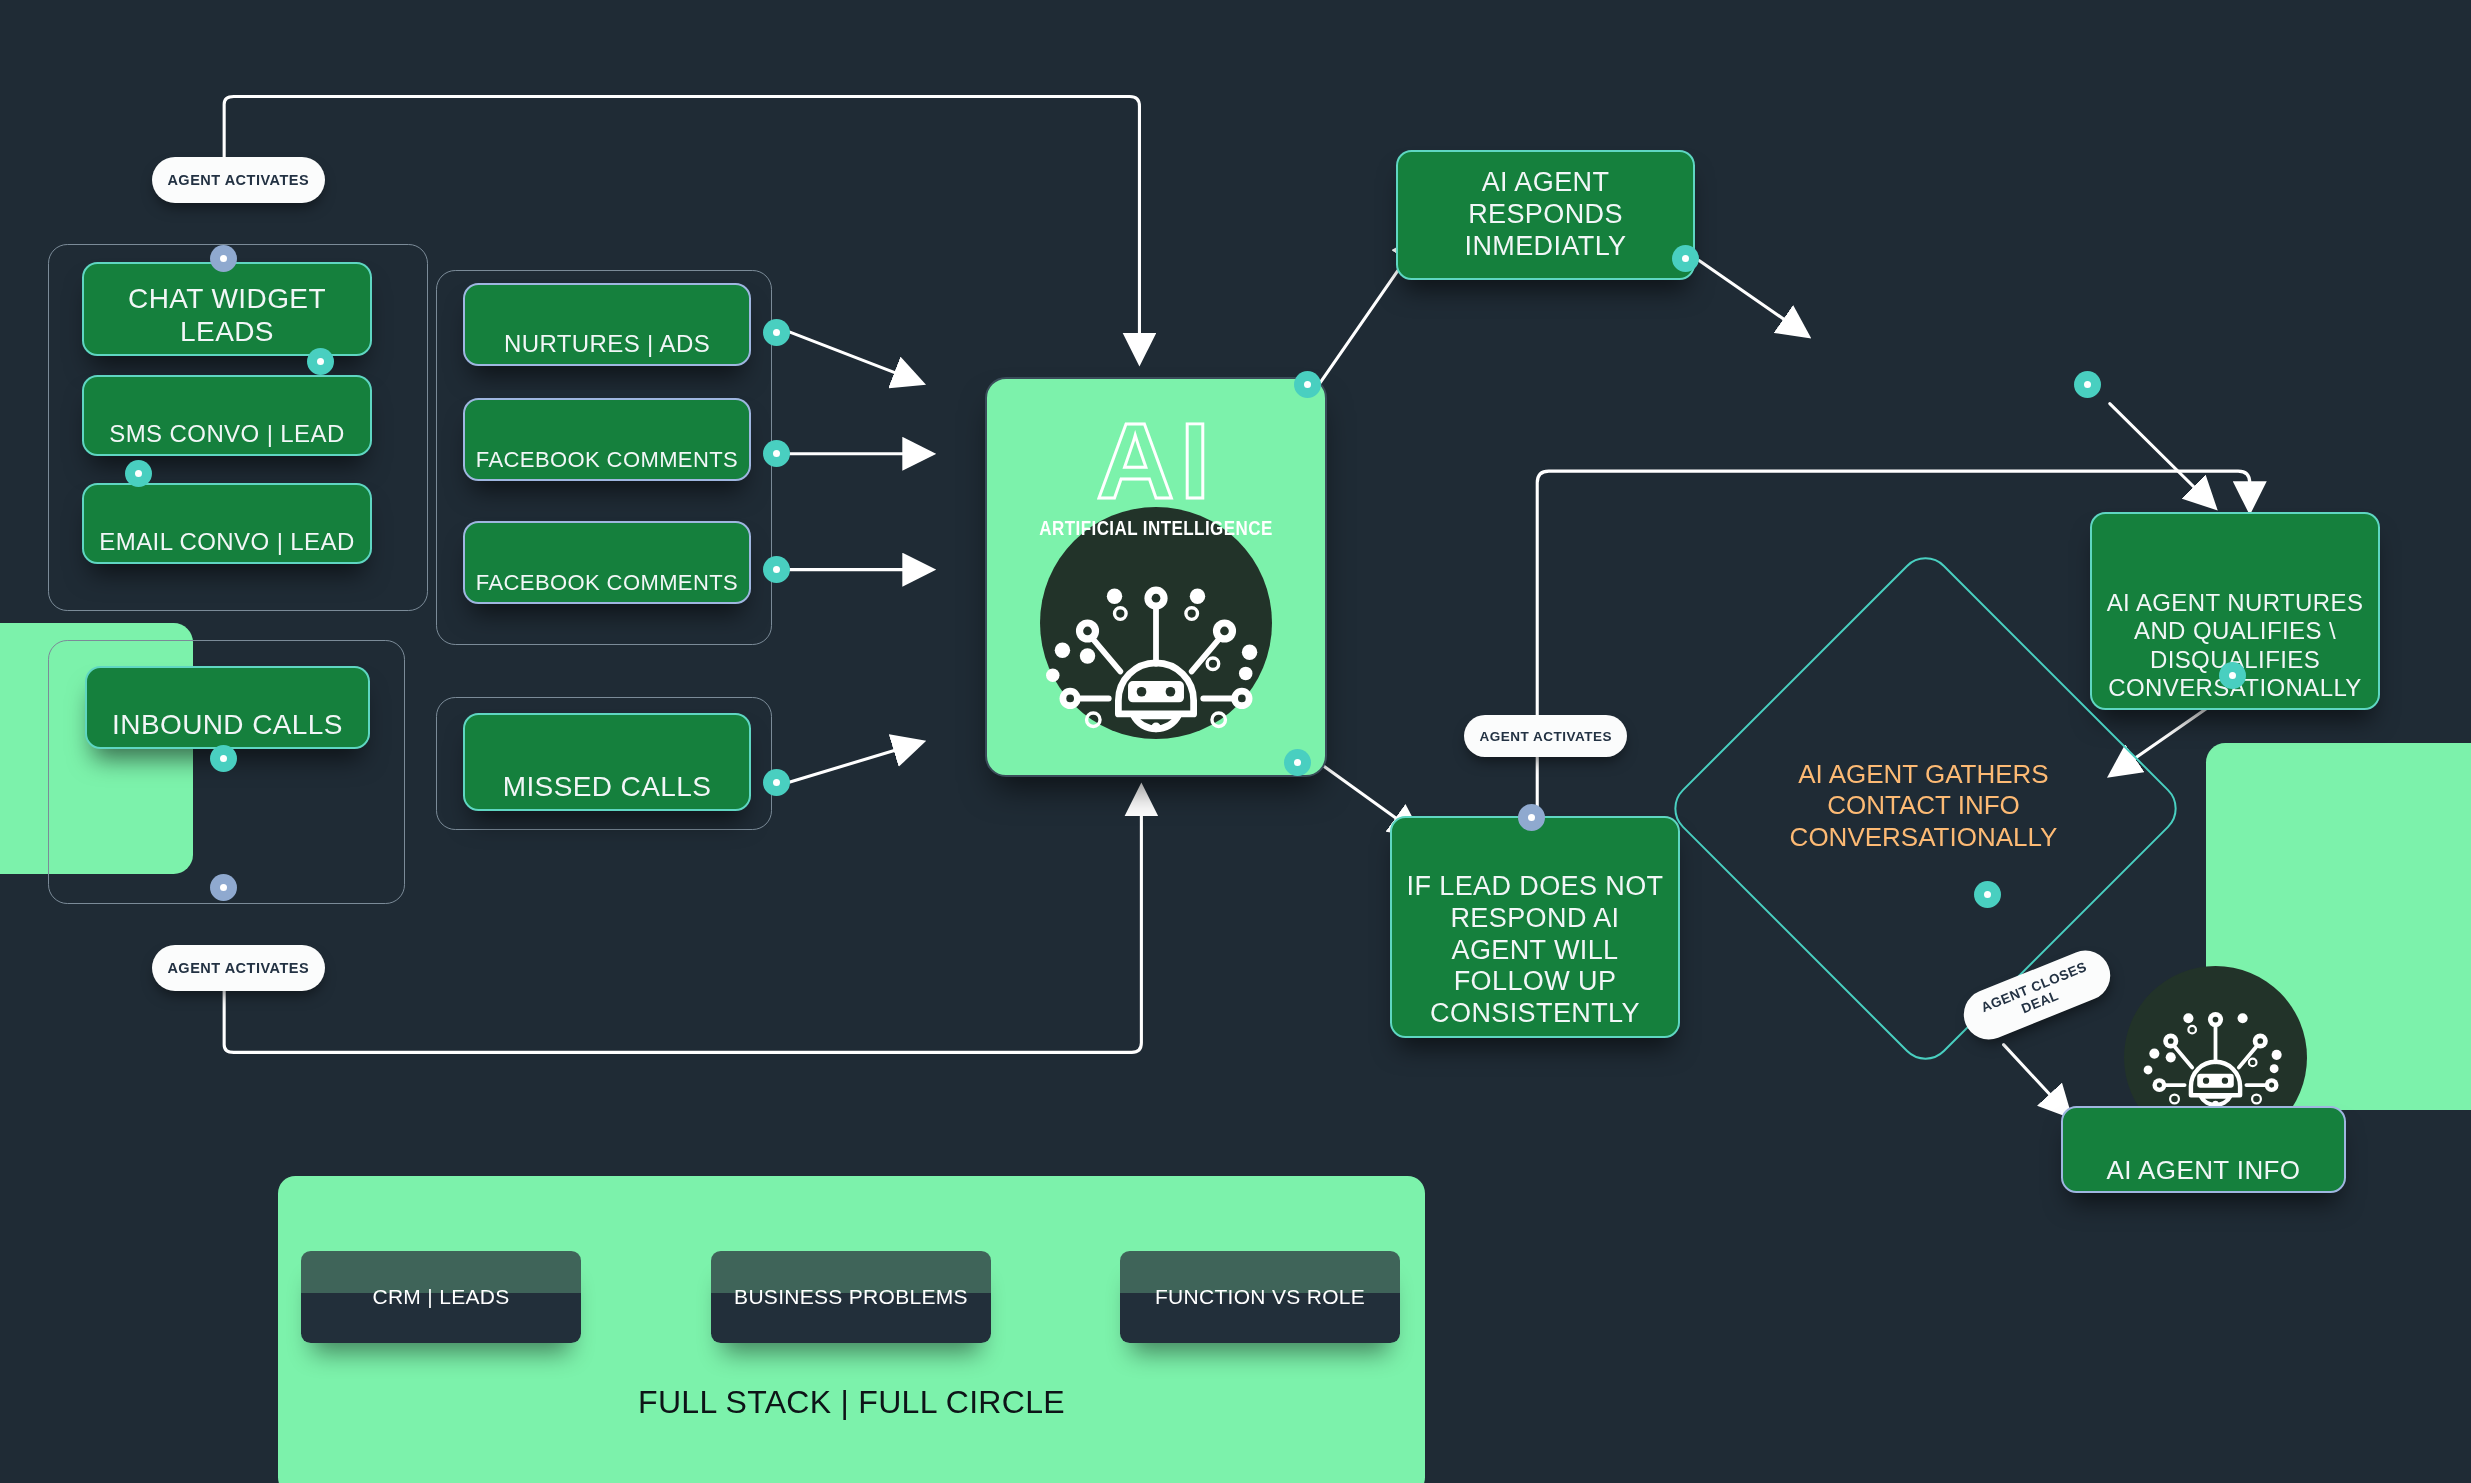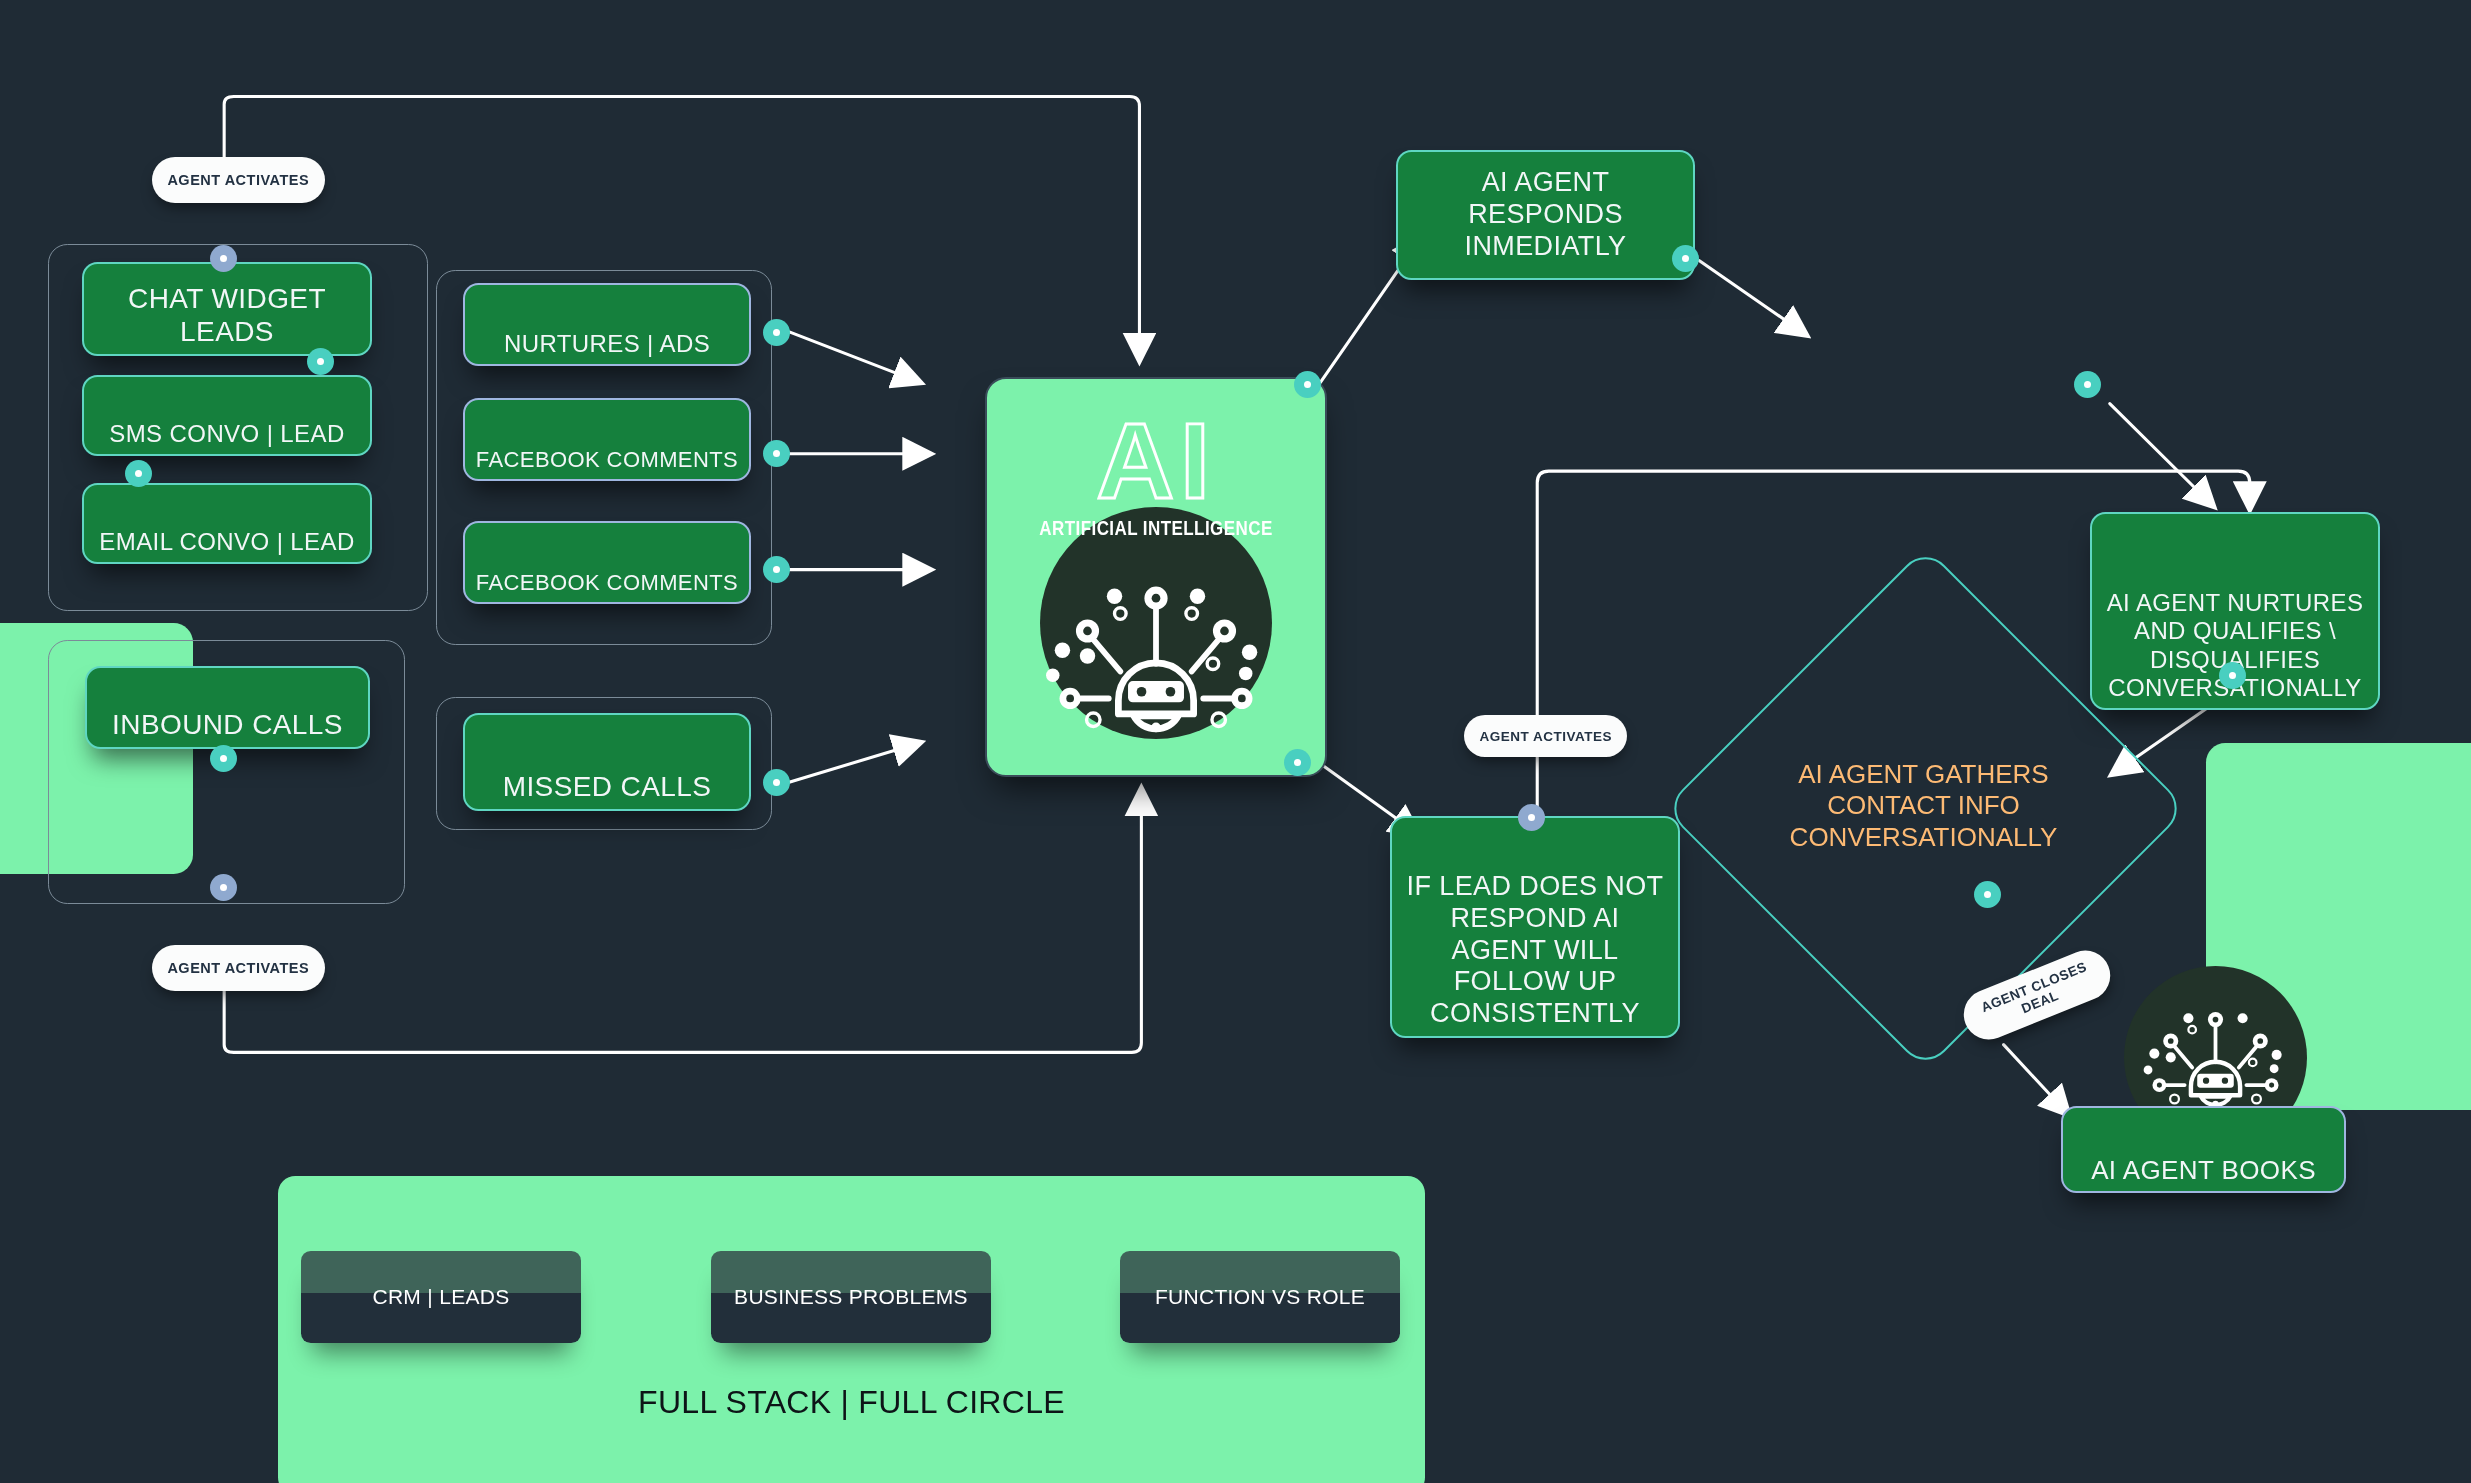--- a/index.html
+++ b/index.html
@@ -299,21 +299,21 @@
       <path d="M76,130 a39,39 0 0 1 78,0 v14 h-78 z" fill="none" stroke="#ffffff" stroke-width="7" stroke-linejoin="round"></path>
       <rect x="86" y="110" width="58" height="22" rx="5" fill="#ffffff"></rect>
       <circle cx="100" cy="121" r="5" fill="#223329"></circle>
         <circle cx="130" cy="121" r="5" fill="#223329"></circle>
       <path d="M92,146 a25,22 0 0 0 46,0 z" fill="none" stroke="#ffffff" stroke-width="7" stroke-linejoin="round"></path>
       <circle cx="115" cy="158" r="5" fill="#ffffff"></circle>
     </svg>
   </div>
 
   <div class="node blue" style="left:2061px;top:1106px;width:285px;height:87px;font-size:26px;z-index:10;">
-    <span>AI AGENT BOOKS</span>
+    <span>AI AGENT INFO</span>
   </div>
 
   <div class="pill" style="left:152px;top:157px;height:46px;">
     <span>AGENT ACTIVATES</span>
   </div>
 
   <div class="pill" style="left:152px;top:945px;height:46px;">
     <span>AGENT ACTIVATES</span>
   </div>
 

